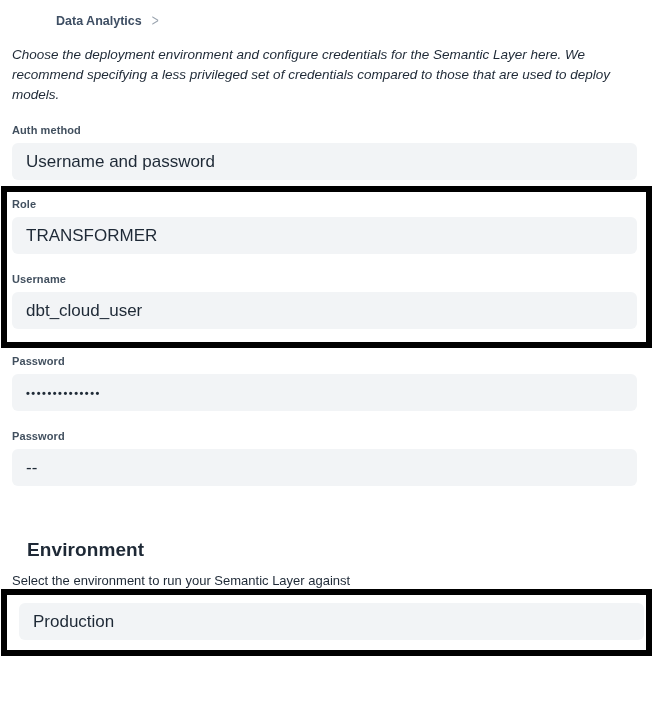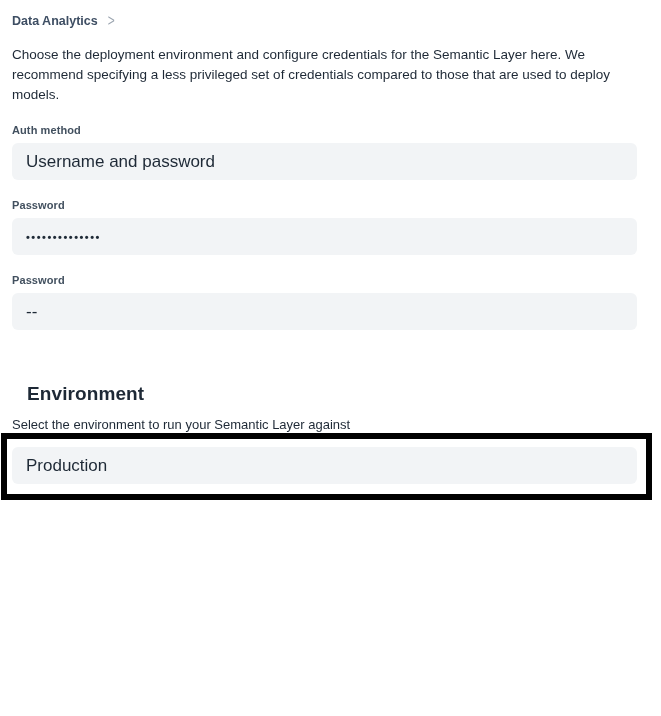--- a/index.html
+++ b/index.html
@@ -18,20 +18,21 @@
     width: 661px;
   }
 
   
   .breadcrumb {
     display: flex;
     align-items: center;
     gap: 10px;
     font-size: 12.5px;
     font-weight: 700;
+    margin-left: 44px;
   }
   .crumb-link {
     color: var(--breadcrumb-link, #3e4e63);
     cursor: pointer;
   }
   .crumb-sep {
     color: var(--breadcrumb-sep, #9aa4af);
     font-size: 12px;
     font-weight: 400;
     transform: scaleY(1.3);
@@ -47,20 +48,21 @@
     color: var(--text-strong, #1e2936);
     letter-spacing: 0.1px;
   }
   .credentials-title { margin-top: 23px; }
   .section-desc {
     margin-top: 17px;
     font-size: 13.5px;
     line-height: 20px;
     color: var(--text-strong, #16222e);
     max-width: 600px;
+    font-style: italic;
   }
 
   
   .field-label {
     display: block;
     margin-top: 19px;
     font-size: 11px;
     font-weight: 700;
     color: var(--label-color, #42505f);
     letter-spacing: 0.1px;
@@ -108,21 +110,21 @@
   .environment-title { margin-top: 53px; margin-left: 15px; }
   .env-desc {
     margin-top: 12px;
     font-size: 13px;
     color: var(--text-strong, #16222e);
   }
   .box-environment {
     margin-top: 1px;
   }
   .box-environment .inner {
-    padding: 8px 5px 10px 5px;
+    padding: 8px 5px 10px 12px;
   }
   .box-environment .field {
     margin-top: 0;
   }
 </style>
 </head>
 <body>
 
 <div class="page">
 
@@ -130,20 +132,29 @@
     <span class="crumb-link">Data Analytics</span>
     <span class="crumb-sep">&gt;</span>
   </nav>
 
 
   <p class="section-desc">Choose the deployment environment and configure credentials for the Semantic Layer here. We recommend specifying a less privileged set of credentials compared to those that are used to deploy models.</p>
 
   <label class="field-label">Auth method</label>
   <div class="field">Username and password</div>
 
+  <div class="highlight-box box-credentials">
+    <div class="inner">
+      <label class="field-label">Role</label>
+      <div class="field">TRANSFORMER</div>
+
+      <label class="field-label">Username</label>
+      <div class="field">dbt_cloud_user</div>
+    </div>
+  </div>
 
   <label class="field-label">Password</label>
   <div class="field password-field">••••••••••••••</div>
 
   <label class="field-label">Password</label>
   <div class="field">--</div>
 
   <h2 class="section-title environment-title">Environment</h2>
 
   <p class="env-desc">Select the environment to run your Semantic Layer against</p>

